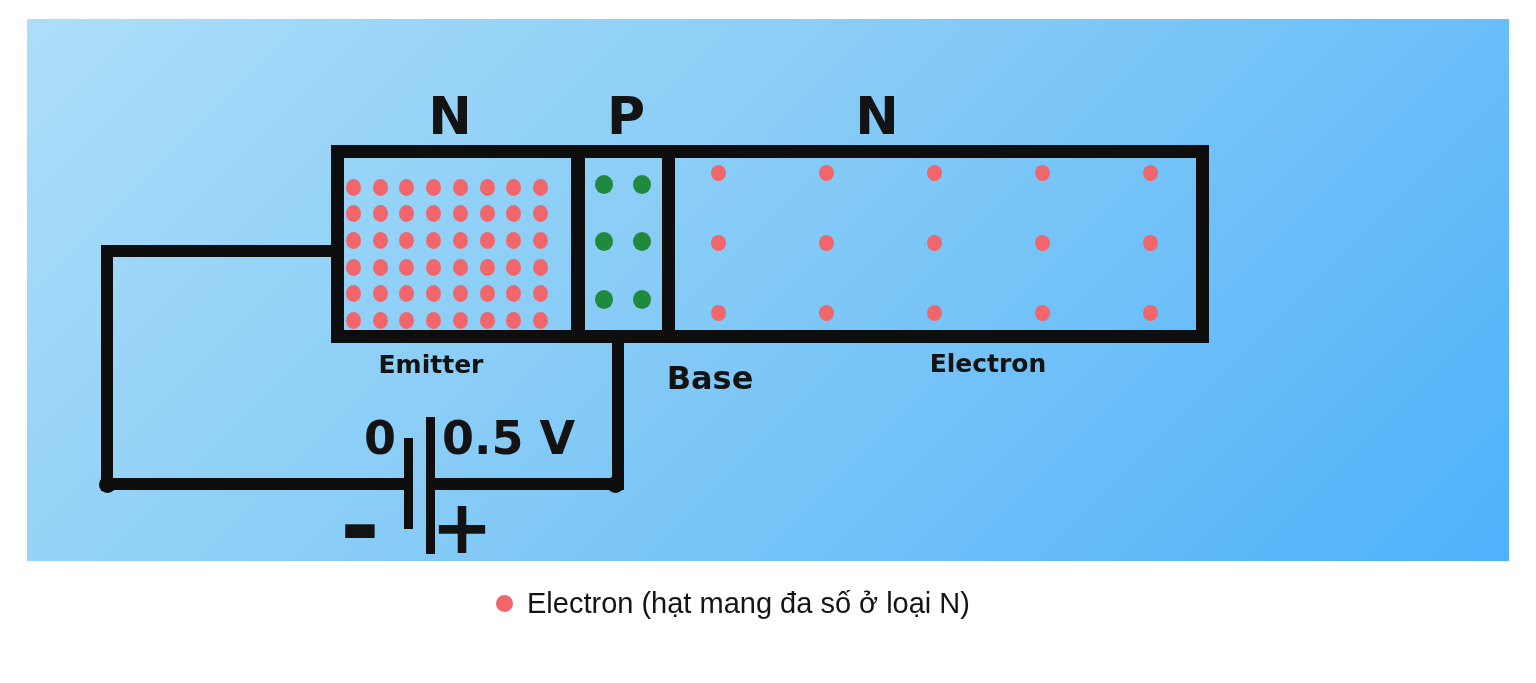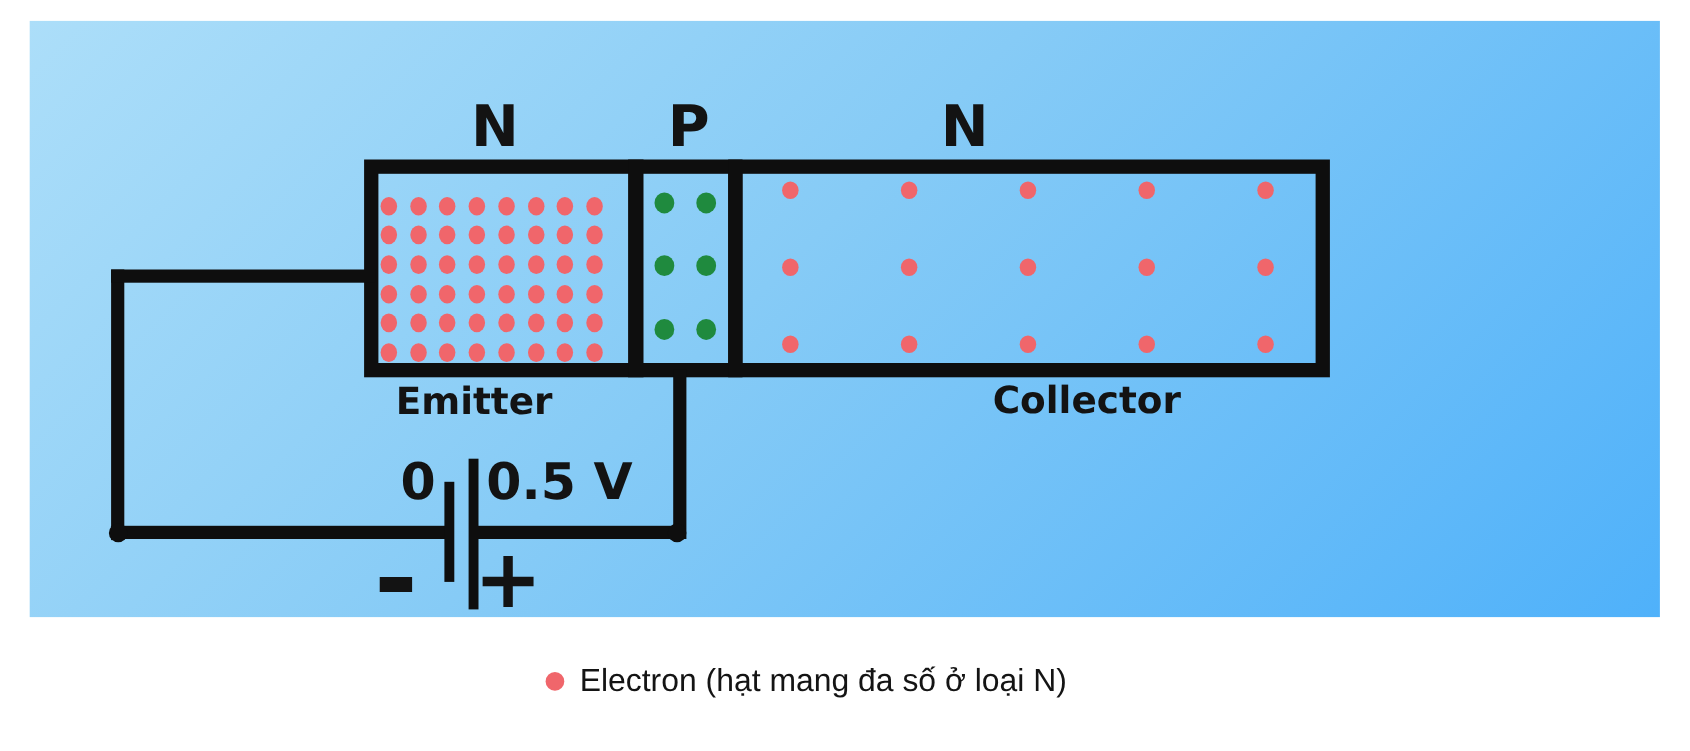--- a/index.html
+++ b/index.html
@@ -53,38 +53,37 @@
     position: absolute;
     color: #131313;
     font-weight: bold;
     text-align: center;
     white-space: nowrap;
   }
   .lbl-type { font-size: 52px; line-height: 52px; width: 80px; }
   .lbl-n1 { left: 410px; top: 90px; }
   .lbl-p  { left: 586px; top: 90px; }
   .lbl-n2 { left: 837px; top: 90px; }
-  .lbl-terminal { font-size: 34px; line-height: 36px; }
+  .lbl-terminal { font-size: 25px; line-height: 36px; }
   .lbl-emitter   { left: 331px; top: 347px; width: 200px; }
   .lbl-base      { left: 640px; top: 360px; width: 140px; font-size: 32px; }
   .lbl-collector { left: 888px; top: 346px; width: 200px; }
   .lbl-battery { font-size: 46px; line-height: 48px; }
   .lbl-zero    { left: 330px; top: 414px; width: 66px; text-align: right; }
   .lbl-volt    { left: 442px; top: 414px; text-align: left; }
   .lbl-minus   { left: 332px; top: 496px; width: 56px; font-size: 96px; line-height: 60px; }
   .lbl-plus    { left: 428px; top: 496px; width: 68px; font-size: 74px; line-height: 62px; }
 
   .legend {
     position: absolute;
     left: 496px; top: 584px;
     display: flex;
     flex-direction: row;
     gap: 6px;
     font-family: "Liberation Sans", sans-serif;
-    margin-top: 16px;
   }
   .legend-row {
     display: flex;
     align-items: center;
     height: 38px;
   }
   .legend-dot {
     width: 17px; height: 17px;
     border-radius: 50%;
     margin-right: 14px;
@@ -192,21 +191,22 @@
   <div class="wire wire-bottom-left"></div>
   <div class="wire wire-bottom-right"></div>
   <div class="wire wire-base-vert"></div>
 
   <div class="wire plate-short"></div>
   <div class="wire plate-long"></div>
   <div class="junction junction-left"></div>
   <div class="junction junction-right"></div>
 
   <div class="lbl lbl-terminal lbl-emitter">Emitter</div>
-  <div class="lbl lbl-terminal lbl-collector">Collector</div>
+  <div class="lbl lbl-terminal lbl-base">Base</div>
+  <div class="lbl lbl-terminal lbl-collector">Electron</div>
 
   <div class="lbl lbl-battery lbl-zero">0</div>
   <div class="lbl lbl-battery lbl-volt">0.5 V</div>
   <div class="lbl lbl-minus">-</div>
   <div class="lbl lbl-plus">+</div>
 
   <div class="legend">
     <div class="legend-row">
       <span class="legend-dot" id="legend-dot-0" style="background: rgb(240, 102, 107);"></span>
       <span class="legend-text">Electron (hạt mang đa số ở loại N)</span>

